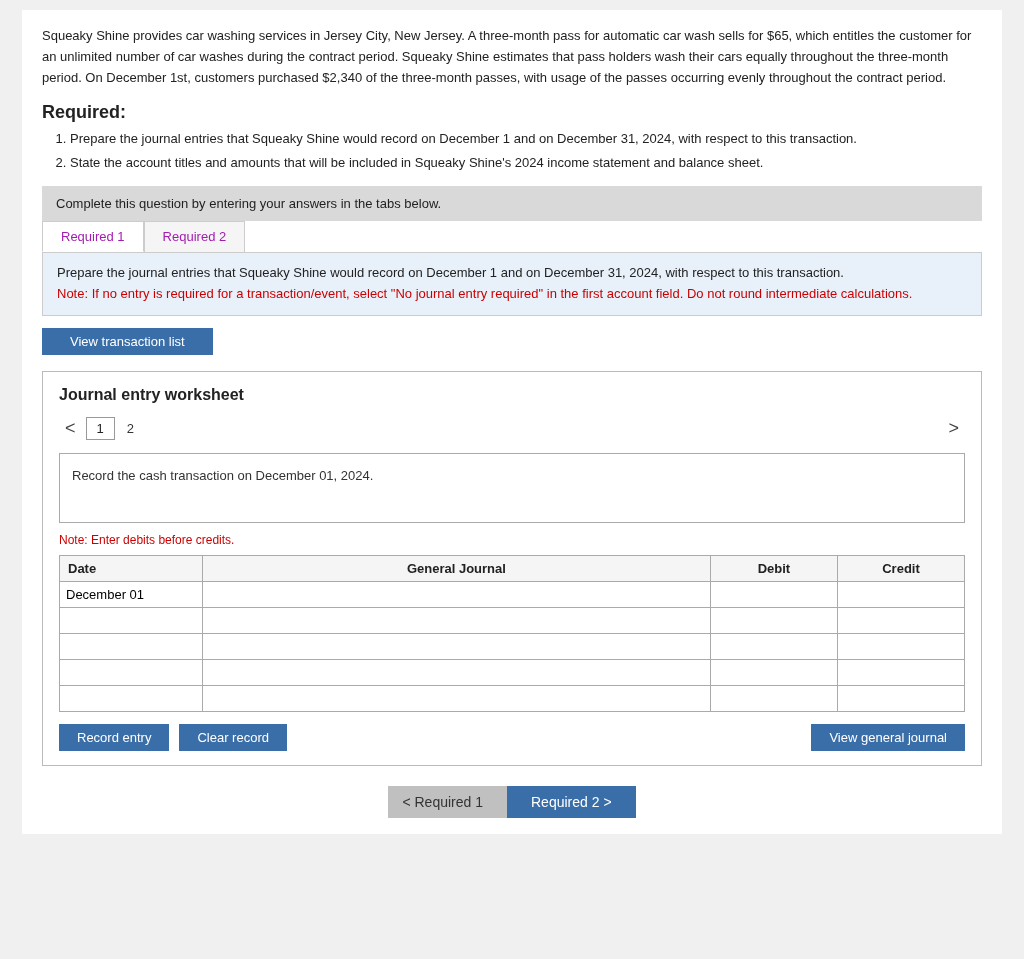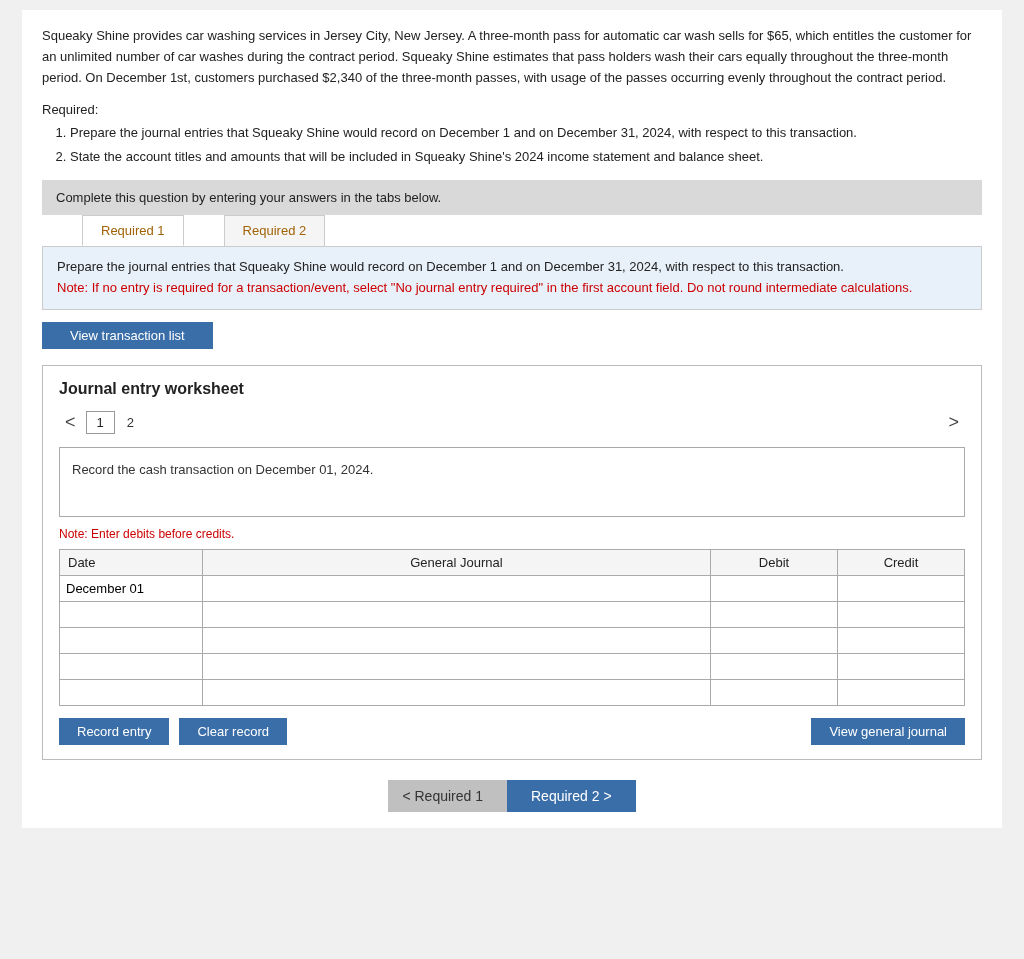--- a/index.html
+++ b/index.html
@@ -17,23 +17,23 @@
       margin: 0 auto;
       padding: 16px 20px;
     }
     .intro-text {
       font-size: 13px;
       line-height: 1.6;
       margin-bottom: 14px;
       color: #222;
     }
     .required-heading {
-      font-weight: normal;
+      font-weight: bold;
       margin-bottom: 6px;
-      font-size: 13px;
+      font-size: 18px;
       margin-top: 13px;
     }
     .required-list {
       margin-left: 28px;
       margin-bottom: 14px;
     }
     .required-list li {
       margin-bottom: 4px;
       line-height: 1.5;
     }
@@ -50,22 +50,21 @@
       margin-bottom: 0;
       background: #fff;
     }
     .tab {
       padding: 7px 18px;
       border: 1px solid #ccc;
       border-bottom: none;
       background: #f5f5f5;
       cursor: pointer;
       font-size: 13px;
-      color: #a16207;
-      margin-left: 40px;
+      color: #a21caf;
     }
     .tab.active {
       background: #fff;
       border-bottom: 1px solid #fff;
       font-weight: normal;
     }
     .tab-content-area {
       border: 1px solid #ccc;
       border-top: none;
       padding: 10px 14px;
@@ -144,21 +143,21 @@
       width: 100%;
       border-collapse: collapse;
       font-size: 13px;
       margin-bottom: 12px;
     }
     .journal-table th {
       background: #f5f5f5;
       border: 1px solid #aaa;
       padding: 5px 8px;
       text-align: left;
-      font-weight: normal;
+      font-weight: bold;
     }
     .journal-table th.center { text-align: center; }
     .journal-table td {
       border: 1px solid #aaa;
       padding: 4px 6px;
       height: 26px;
     }
     .journal-table td.date-col { width: 90px; }
     .journal-table td.journal-col { width: 320px; }
     .journal-table td.debit-col { width: 80px; }

